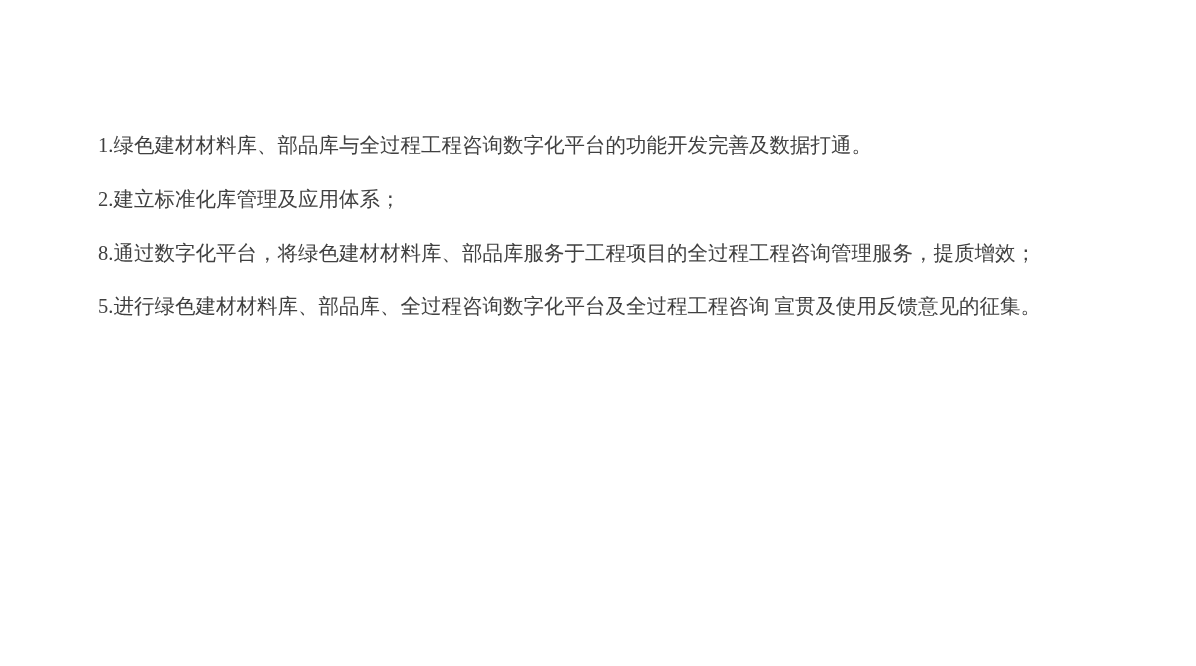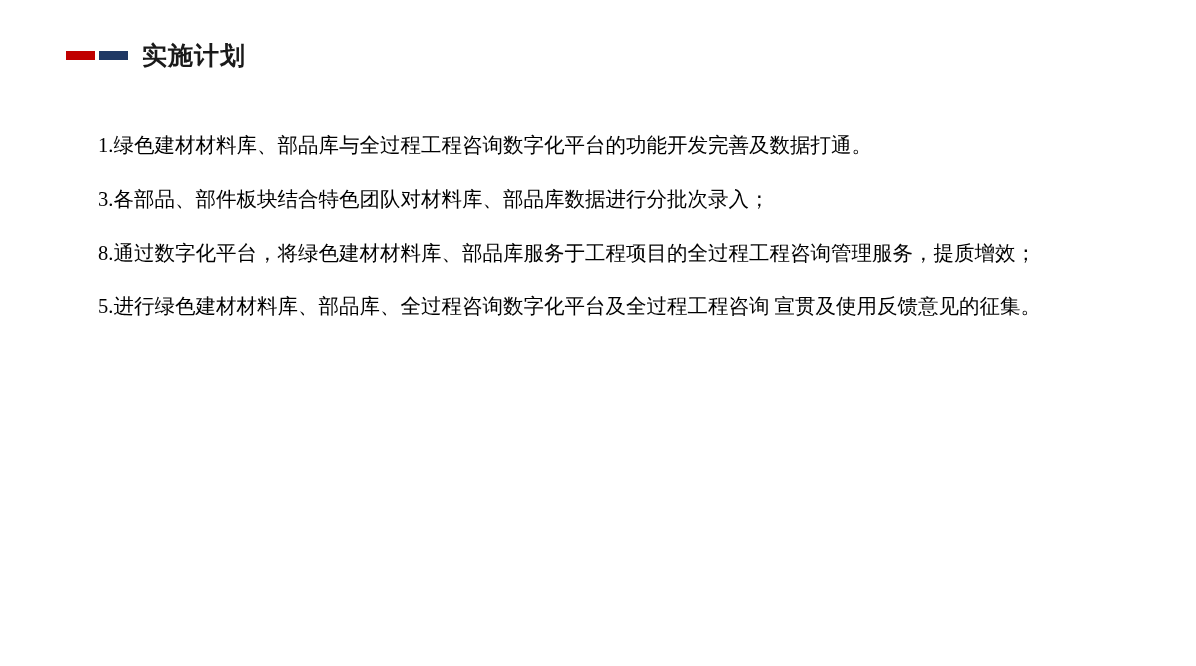--- a/index.html
+++ b/index.html
@@ -58,49 +58,42 @@
   
   .body-block {
     position: absolute;
     left: 66px;
     top: 130px;
     width: 1072px;
   }
   .para {
     font-size: 20.5px;
     line-height: 1.5;
-    color: #000000;
+    color: #404040;
     margin: 0 0 23px 0;
     text-indent: 32px;
     text-align: justify;
     text-justify: inter-ideograph;
   }
   .para:last-child {
     margin-bottom: 12px;
   }
   .para.p-long {
     margin-bottom: 24px;
   }
   .para.p-last {
     margin-top: 6px;
   }
 </style>
 </head>
 <body>
 
 <div class="slide">
 
-  <div class="title-row">
-    <div class="bars">
-      <span class="bar bar-red"></span>
-      <span class="bar bar-blue"></span>
-    </div>
-    <div class="slide-title">实施计划</div>
-  </div>
 
   <div class="body-block">
     <p class="para">1.绿色建材材料库、部品库与全过程工程咨询数字化平台的功能开发完善及数据打通。</p>
-    <p class="para">3.各部品、部件板块结合特色团队对材料库、部品库数据进行分批次录入；</p>
+    <p class="para">2.建立标准化库管理及应用体系；</p>
     <p class="para">8.通过数字化平台，将绿色建材材料库、部品库服务于工程项目的全过程工程咨询管理服务，提质增效；</p>
     <p class="para p-last">5.进行绿色建材材料库、部品库、全过程咨询数字化平台及全过程工程咨询 宣贯及使用反馈意见的征集。</p>
   </div>
 
 </div>
 
 </body></html>

